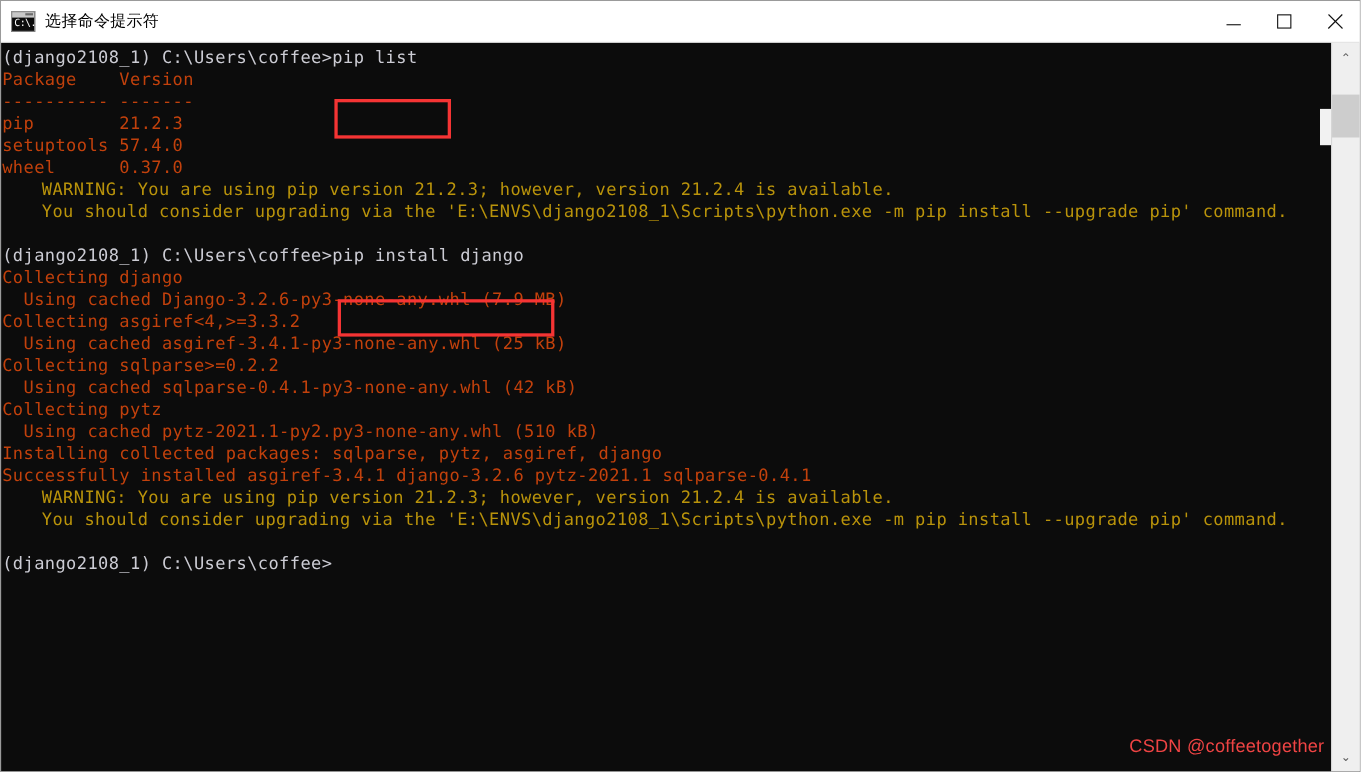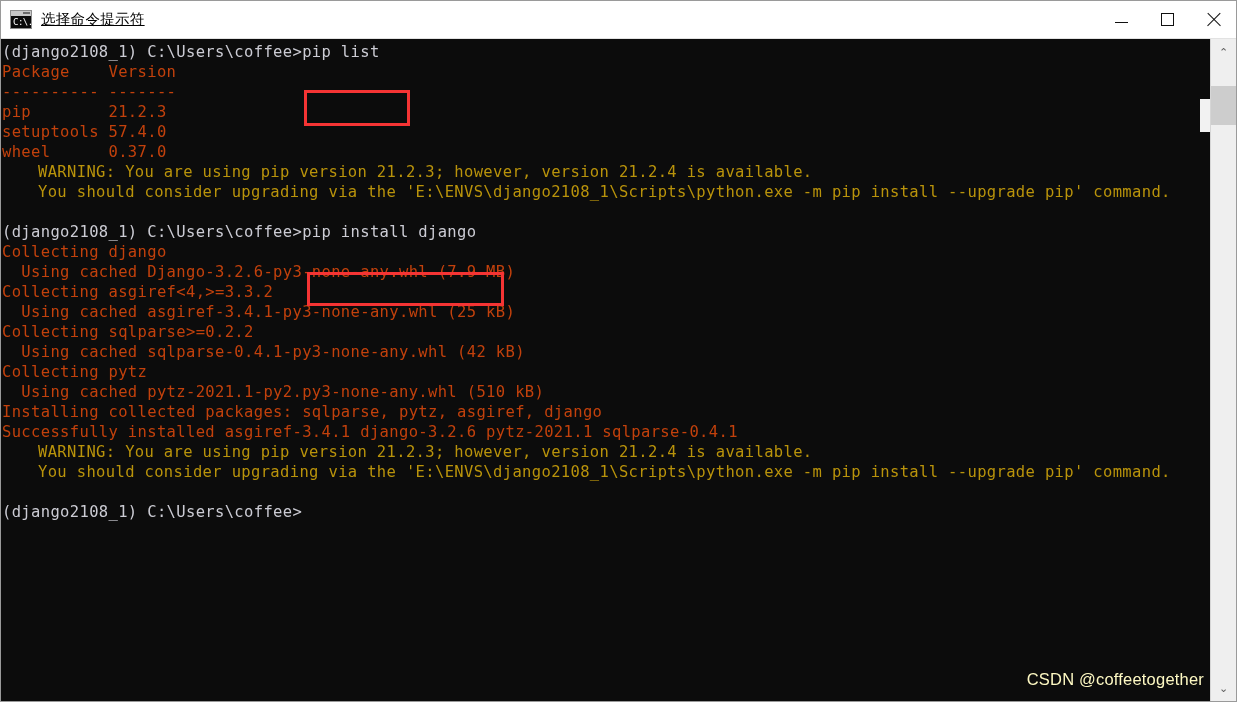--- a/index.html
+++ b/index.html
@@ -68,21 +68,20 @@
     font-size: 9px;
     line-height: 10px;
     letter-spacing: -0.5px;
     white-space: nowrap;
   }
   .title-text {
     font-size: 14.5px;
     color: #000000;
     white-space: nowrap;
     letter-spacing: 0.3px;
-    text-decoration: underline;
   }
 
   .win-controls {
     display: flex;
     height: 38px;
   }
   .win-btn {
     width: 46px;
     height: 38px;
     display: flex;
@@ -149,21 +148,21 @@
     width: 12px;
     height: 33px;
     background: #f2f2f2;
   }
 
   
   .watermark {
     position: absolute;
     right: 6px;
     bottom: 12px;
-    color: #fef9c3;
+    color: #ef4444;
     font-family: "Liberation Sans", sans-serif;
     font-size: 16.5px;
     letter-spacing: 0.2px;
     white-space: nowrap;
   }
 
   
   .redbox {
     position: absolute;
     border: 3px solid #f53434;

